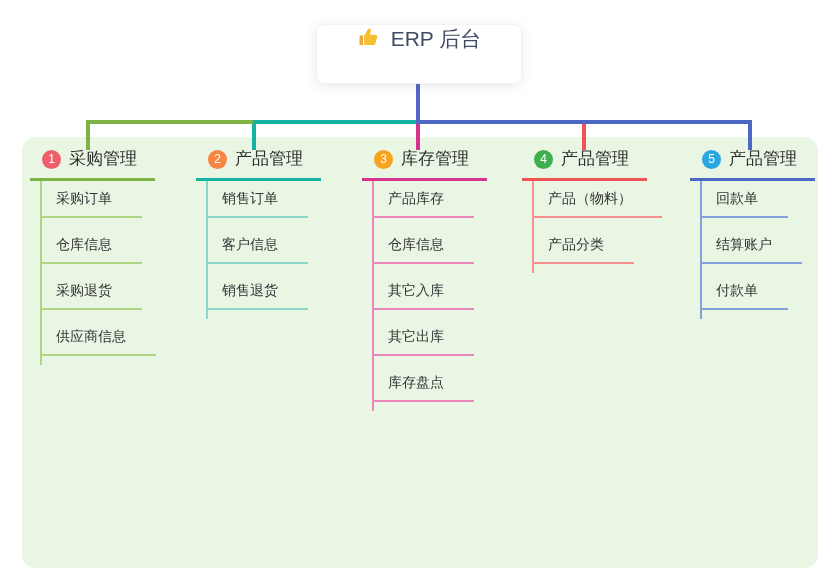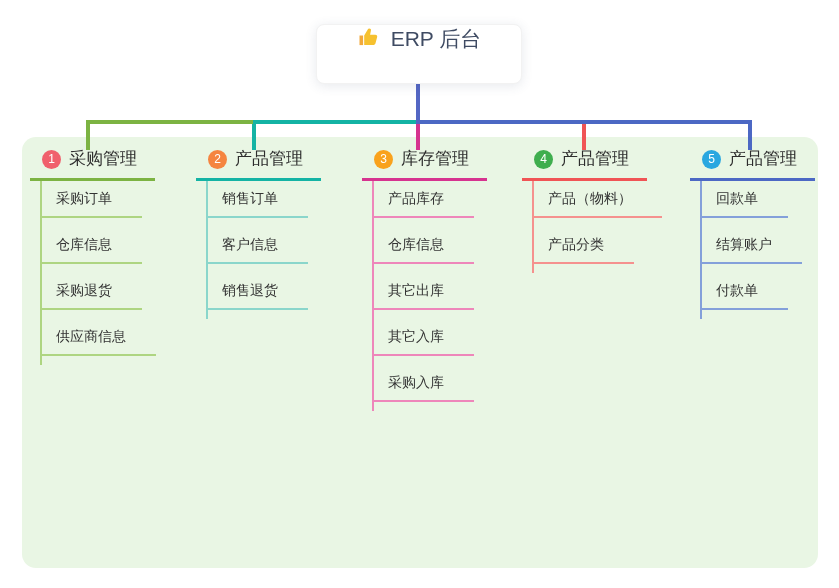--- a/index.html
+++ b/index.html
@@ -139,27 +139,27 @@
         <span>库存管理</span>
       </div>
       <div class="children">
         <div class="child">
           <div class="child-label">产品库存</div>
         </div>
         <div class="child">
           <div class="child-label">仓库信息</div>
         </div>
         <div class="child">
+          <div class="child-label">其它入库</div>
+        </div>
+        <div class="child">
           <div class="child-label">其它出库</div>
         </div>
         <div class="child">
-          <div class="child-label">其它入库</div>
-        </div>
-        <div class="child">
-          <div class="child-label">采购入库</div>
+          <div class="child-label">库存盘点</div>
         </div>
       </div>
     </div>
     <div class="branch" style="left: 522px; --line: #f05455; --cline: #f5918e;">
       <div class="branch-title">
         <span class="badge" style="background: rgb(63, 174, 78);">4</span>
         <span>产品管理</span>
       </div>
       <div class="children">
         <div class="child">

